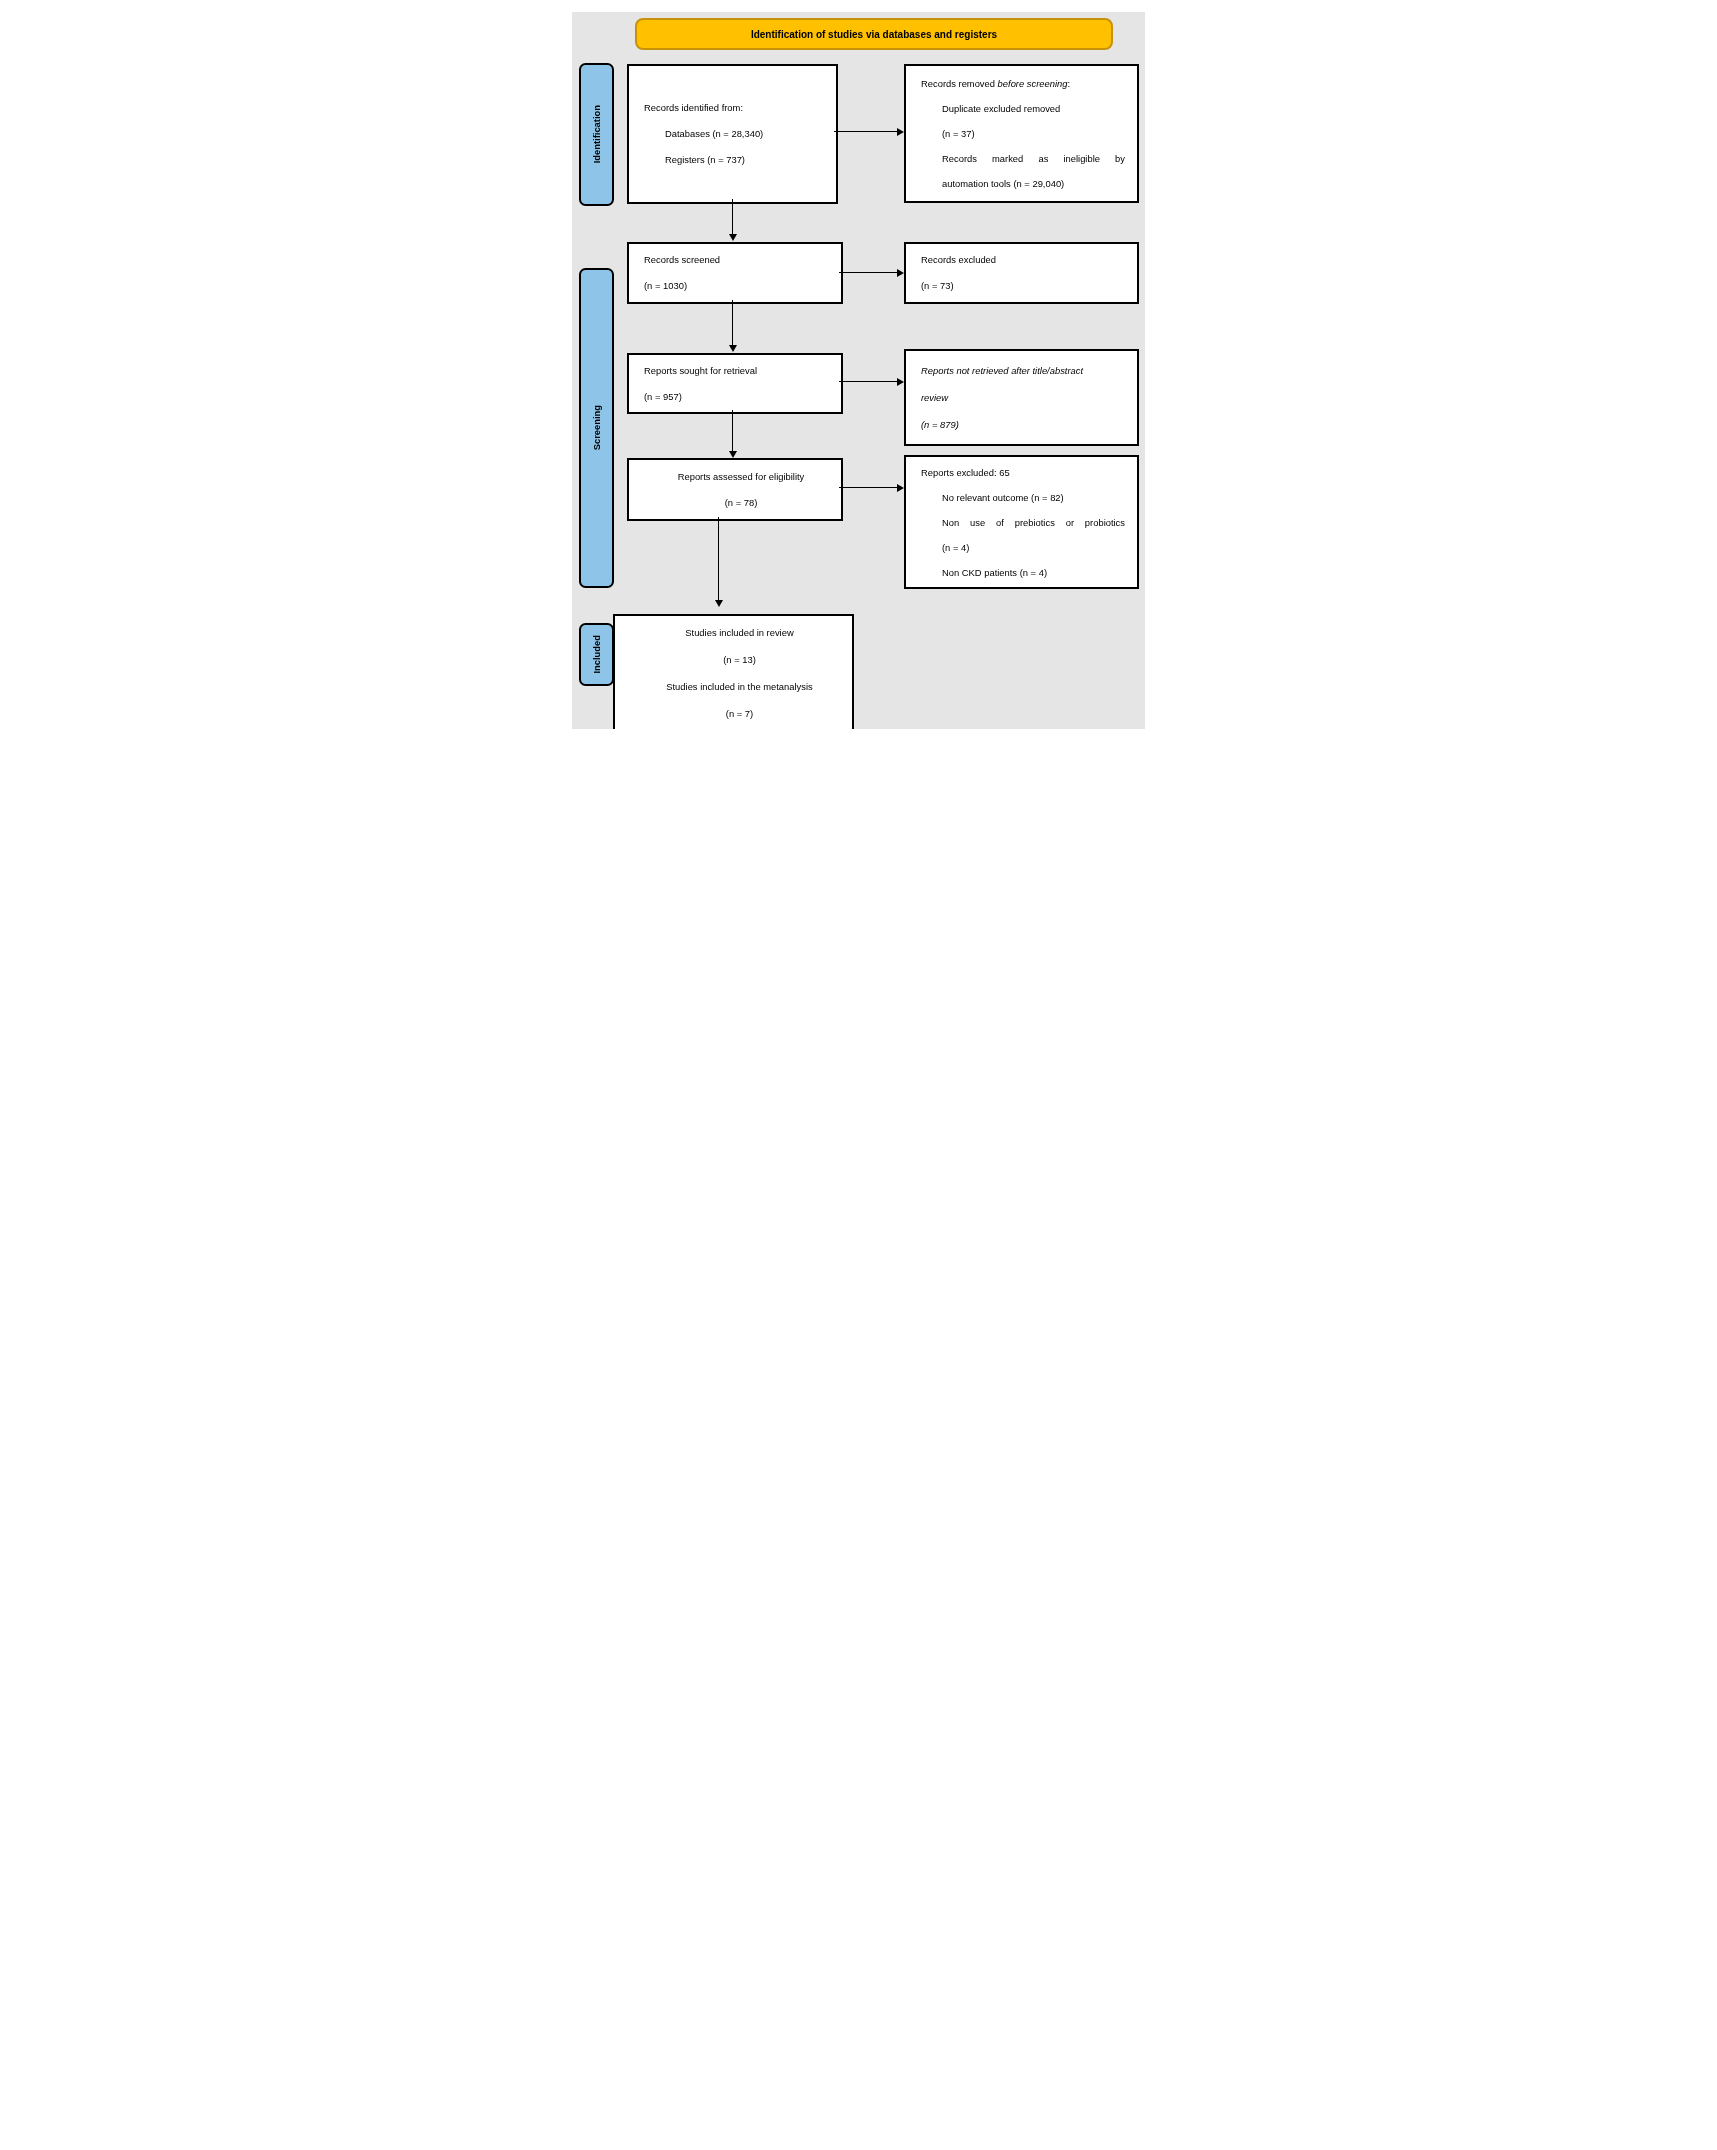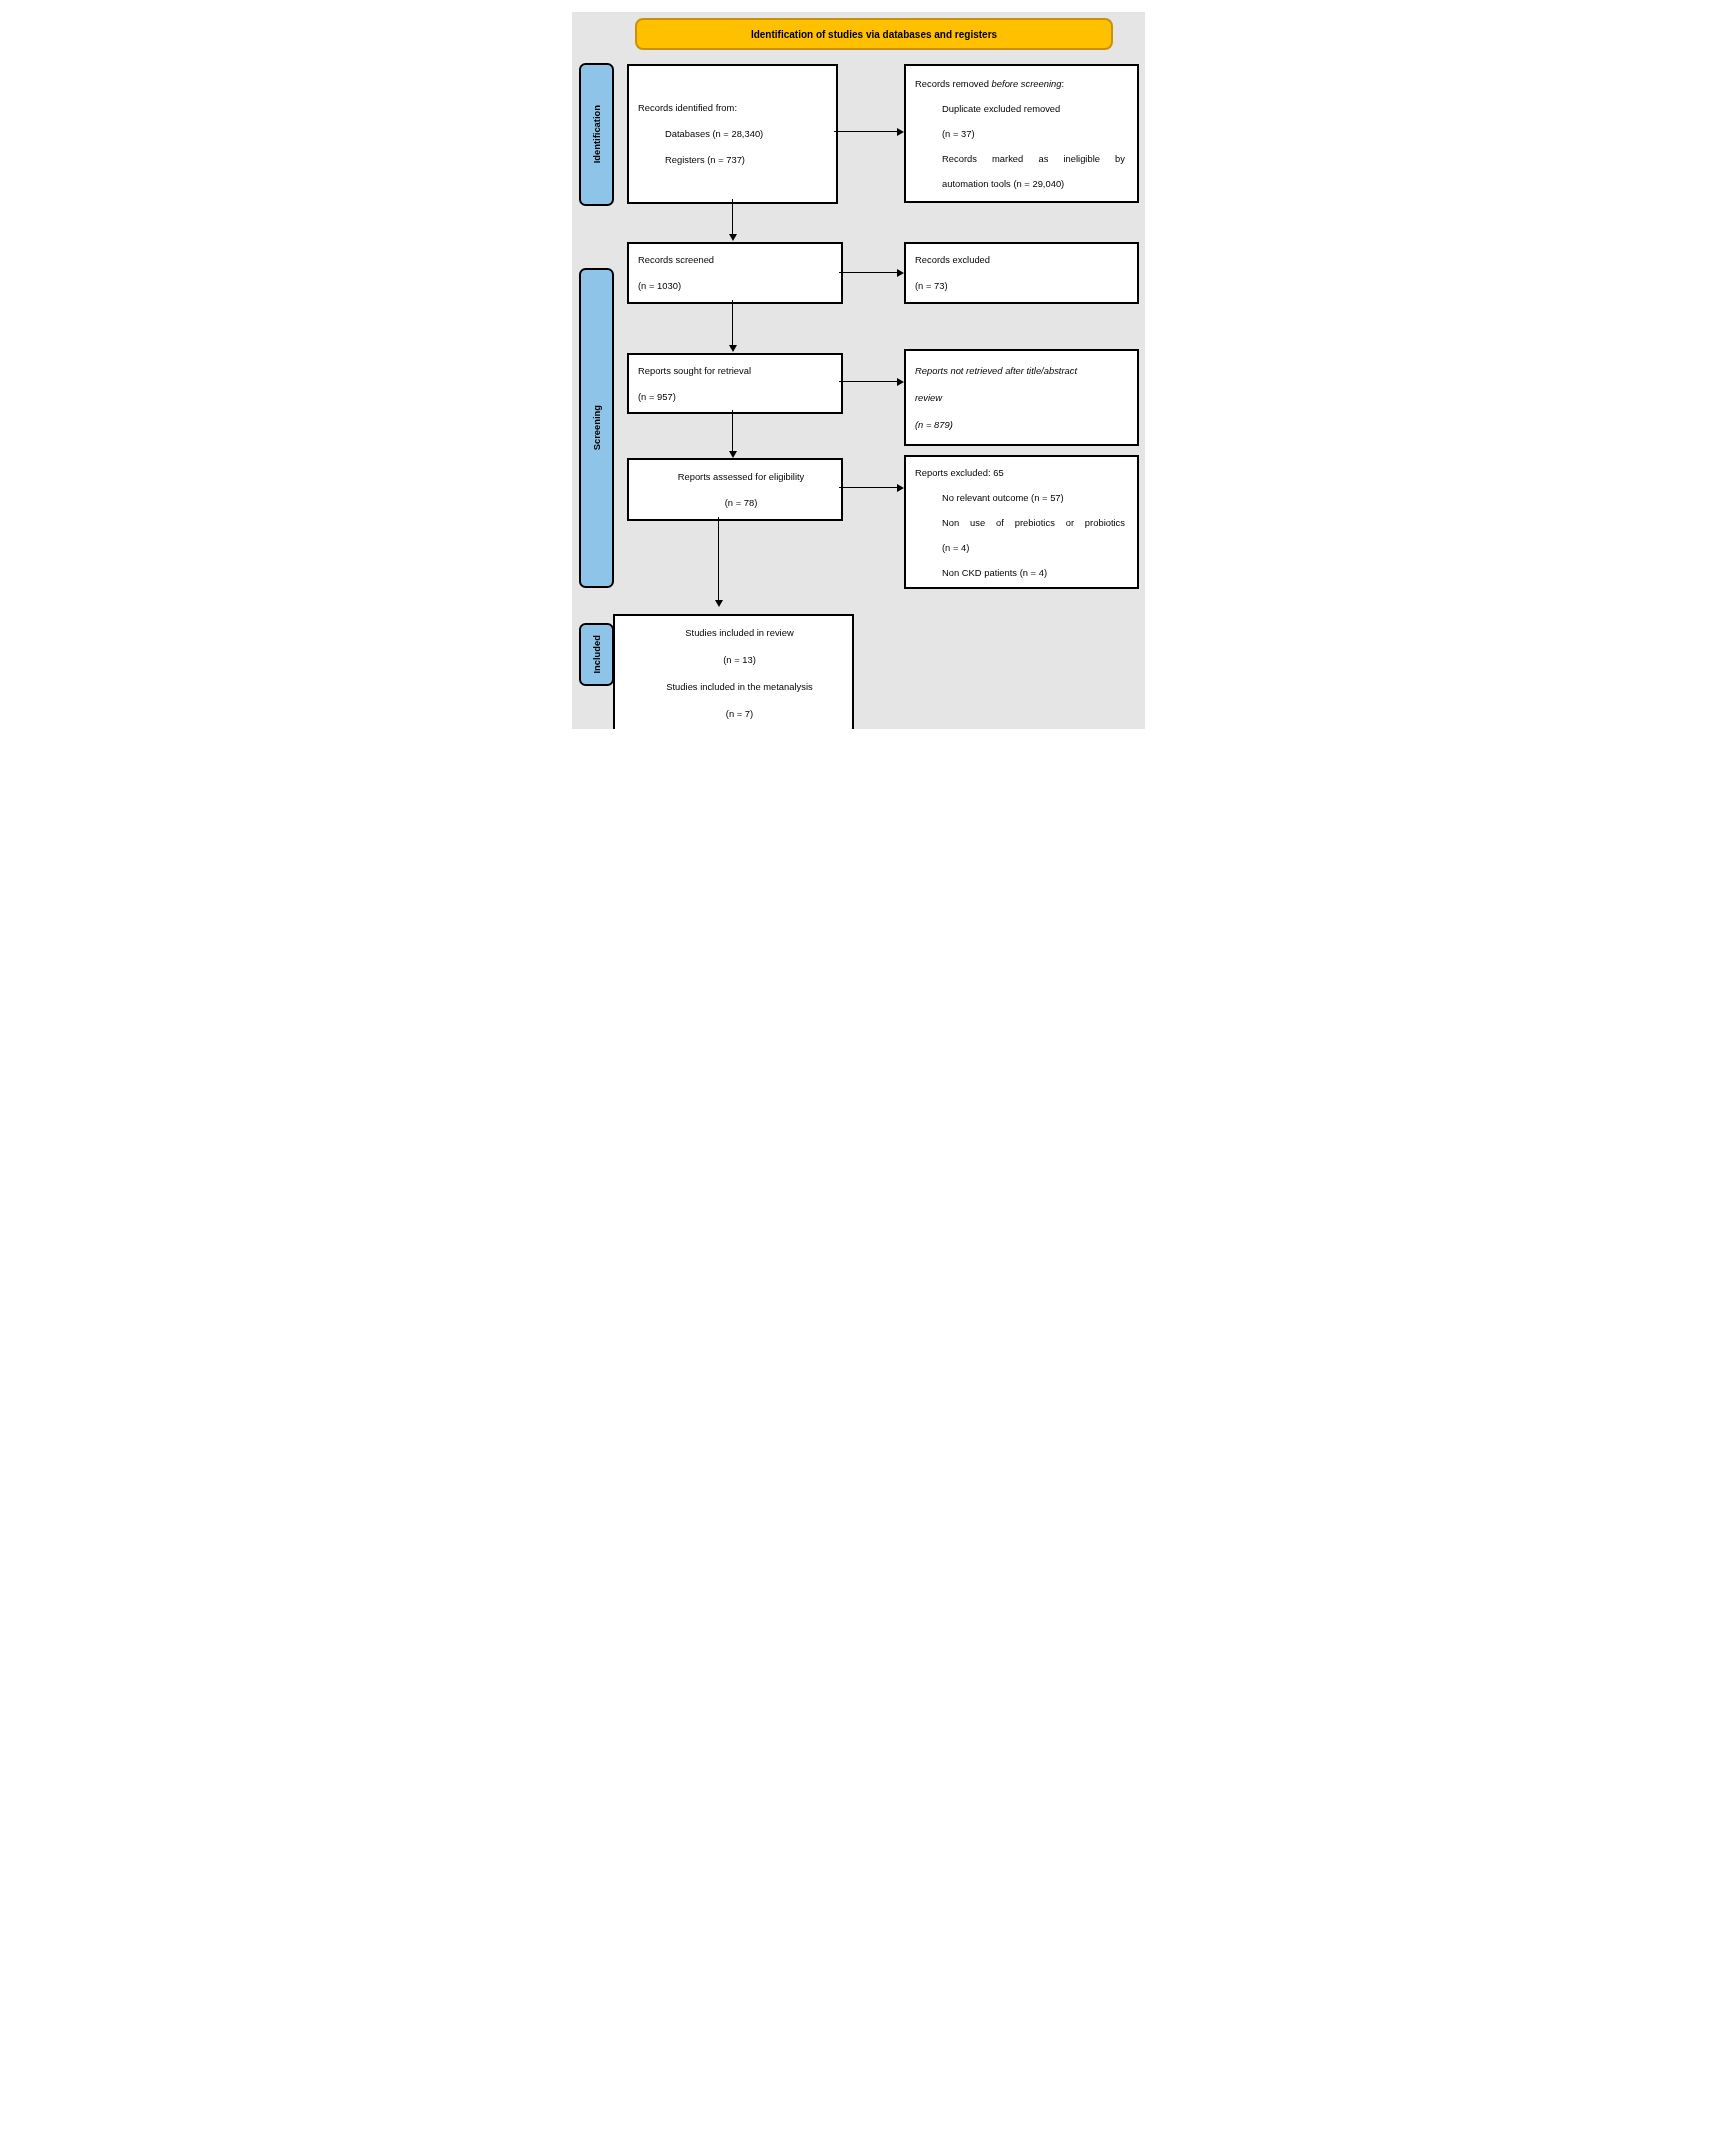--- a/index.html
+++ b/index.html
@@ -18,21 +18,21 @@
   .stage{position:absolute;background:var(--stage-fill);border:2px solid var(--line);border-radius:6.5px;
          display:flex;align-items:center;justify-content:center;}
   .stage span{writing-mode:vertical-rl;transform:rotate(180deg);
               font-size:9.4px;font-weight:bold;white-space:nowrap;}
   #stage-identification{left:7px;top:51px;width:31px;height:139px;}
   #stage-screening{left:7px;top:256px;width:31px;height:316px;}
   #stage-included{left:7px;top:611px;width:31px;height:59px;}
 
   .box{position:absolute;background:var(--box-fill);border:2px solid var(--line);
        display:flex;flex-direction:column;justify-content:center;font-size:9.4px;}
-  .box .ln{line-height:26px;padding-left:9px;padding-right:7px;white-space:nowrap;}
+  .box .ln{line-height:26px;padding-left:15px;padding-right:7px;white-space:nowrap;}
   .box .ind{padding-left:36px;}
   .box.center .ln{padding-left:12px;padding-right:0;text-align:center;}
   .jl{white-space:normal !important;text-align:justify;text-align-last:justify;padding-right:12px !important;}
 
   #b1{left:55px;top:52px;width:207px;height:136px;}
   #b2{left:332px;top:52px;width:231px;height:135px;}
   #b2 .ln{line-height:25px;}
   #b3{left:55px;top:230px;width:212px;height:58px;}
   #b4{left:332px;top:230px;width:231px;height:58px;}
   #b5{left:55px;top:341px;width:212px;height:57px;}
@@ -114,21 +114,21 @@
     <div class="ln">(n = 879)</div>
   </div>
 
   <div class="box center" id="b7">
     <div class="ln">Reports assessed for eligibility</div>
     <div class="ln">(n = 78)</div>
   </div>
 
   <div class="box" id="b8">
     <div class="ln">Reports excluded: 65</div>
-    <div class="ln ind">No relevant outcome (n = 57)</div>
+    <div class="ln ind">No relevant outcome (n = 82)</div>
     <div class="ln ind jl">Non use of prebiotics or probiotics</div>
     <div class="ln ind">(n = 4)</div>
     <div class="ln ind">Non CKD patients (n = 4)</div>
   </div>
 
   <div class="box center" id="b9">
     <div class="ln">Studies included in review</div>
     <div class="ln">(n = 13)</div>
     <div class="ln">Studies included in the metanalysis</div>
     <div class="ln">(n = 7)</div>

